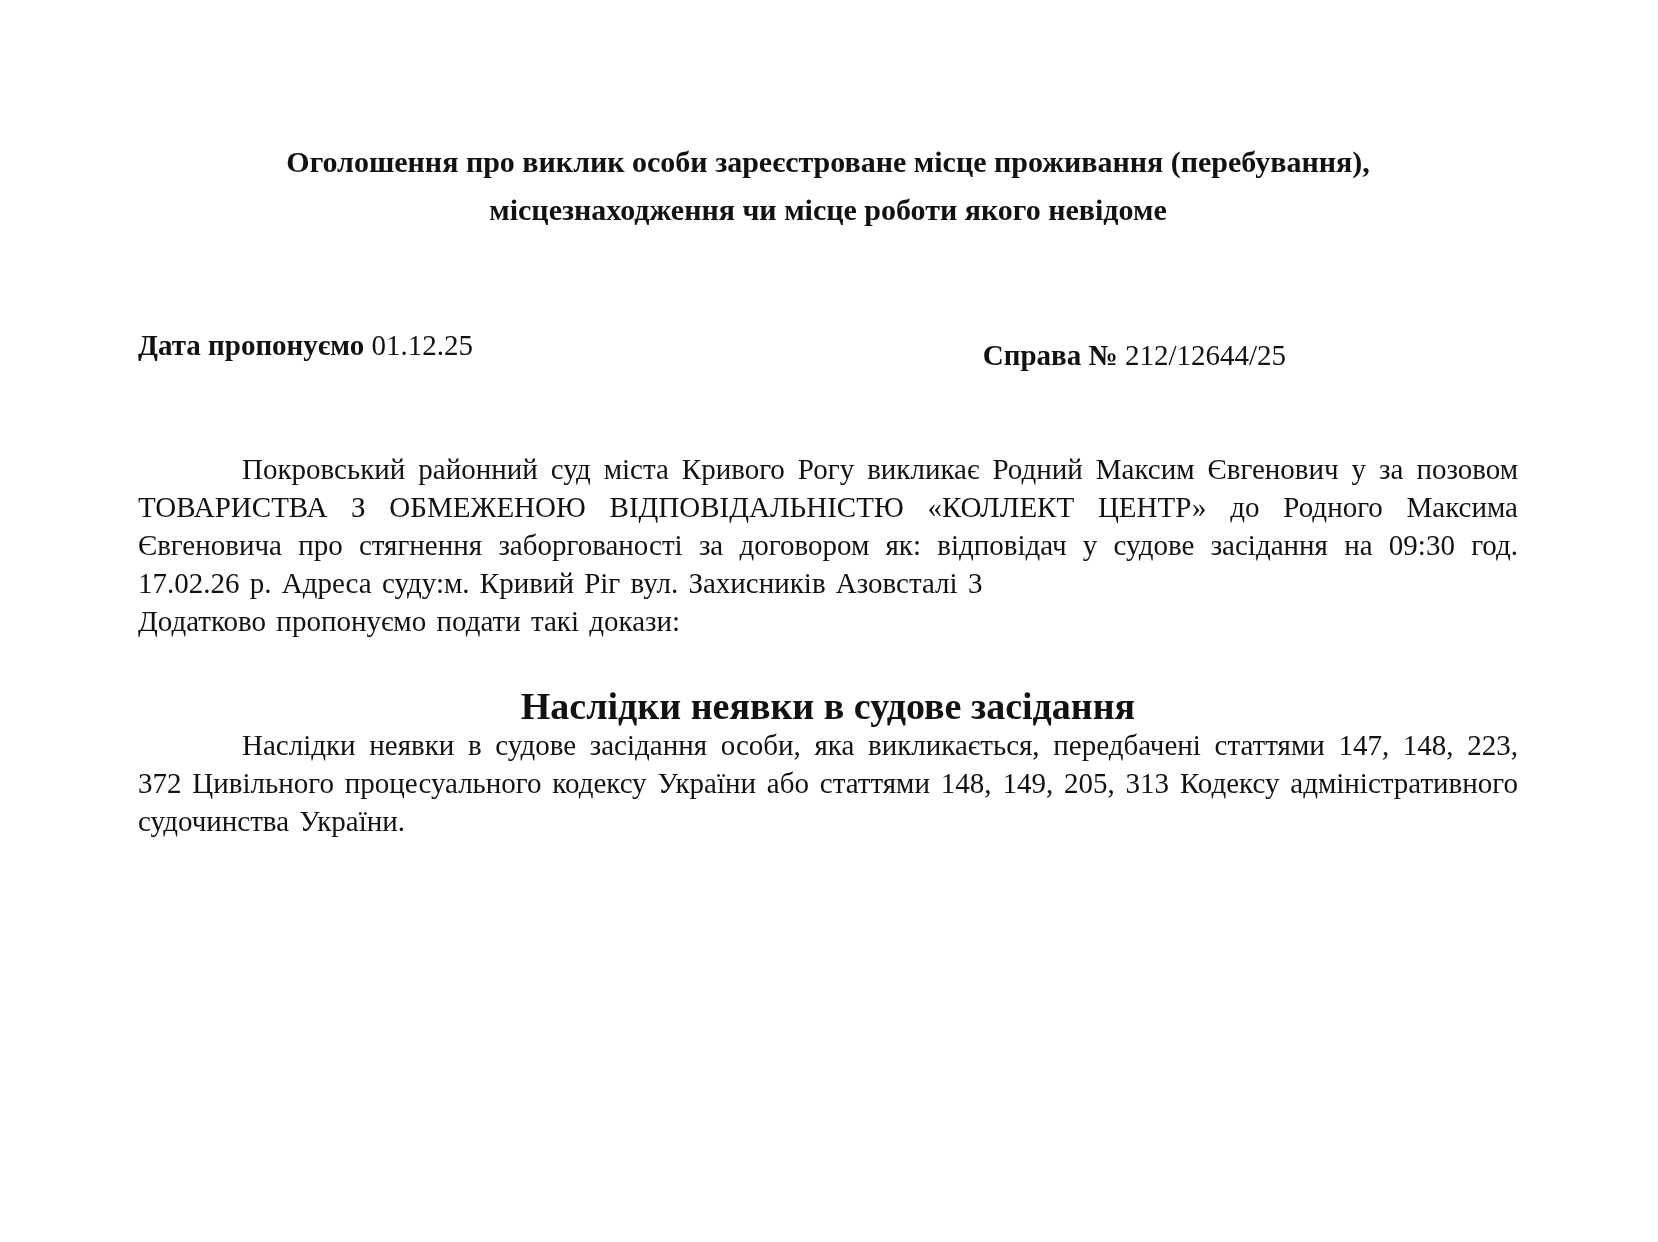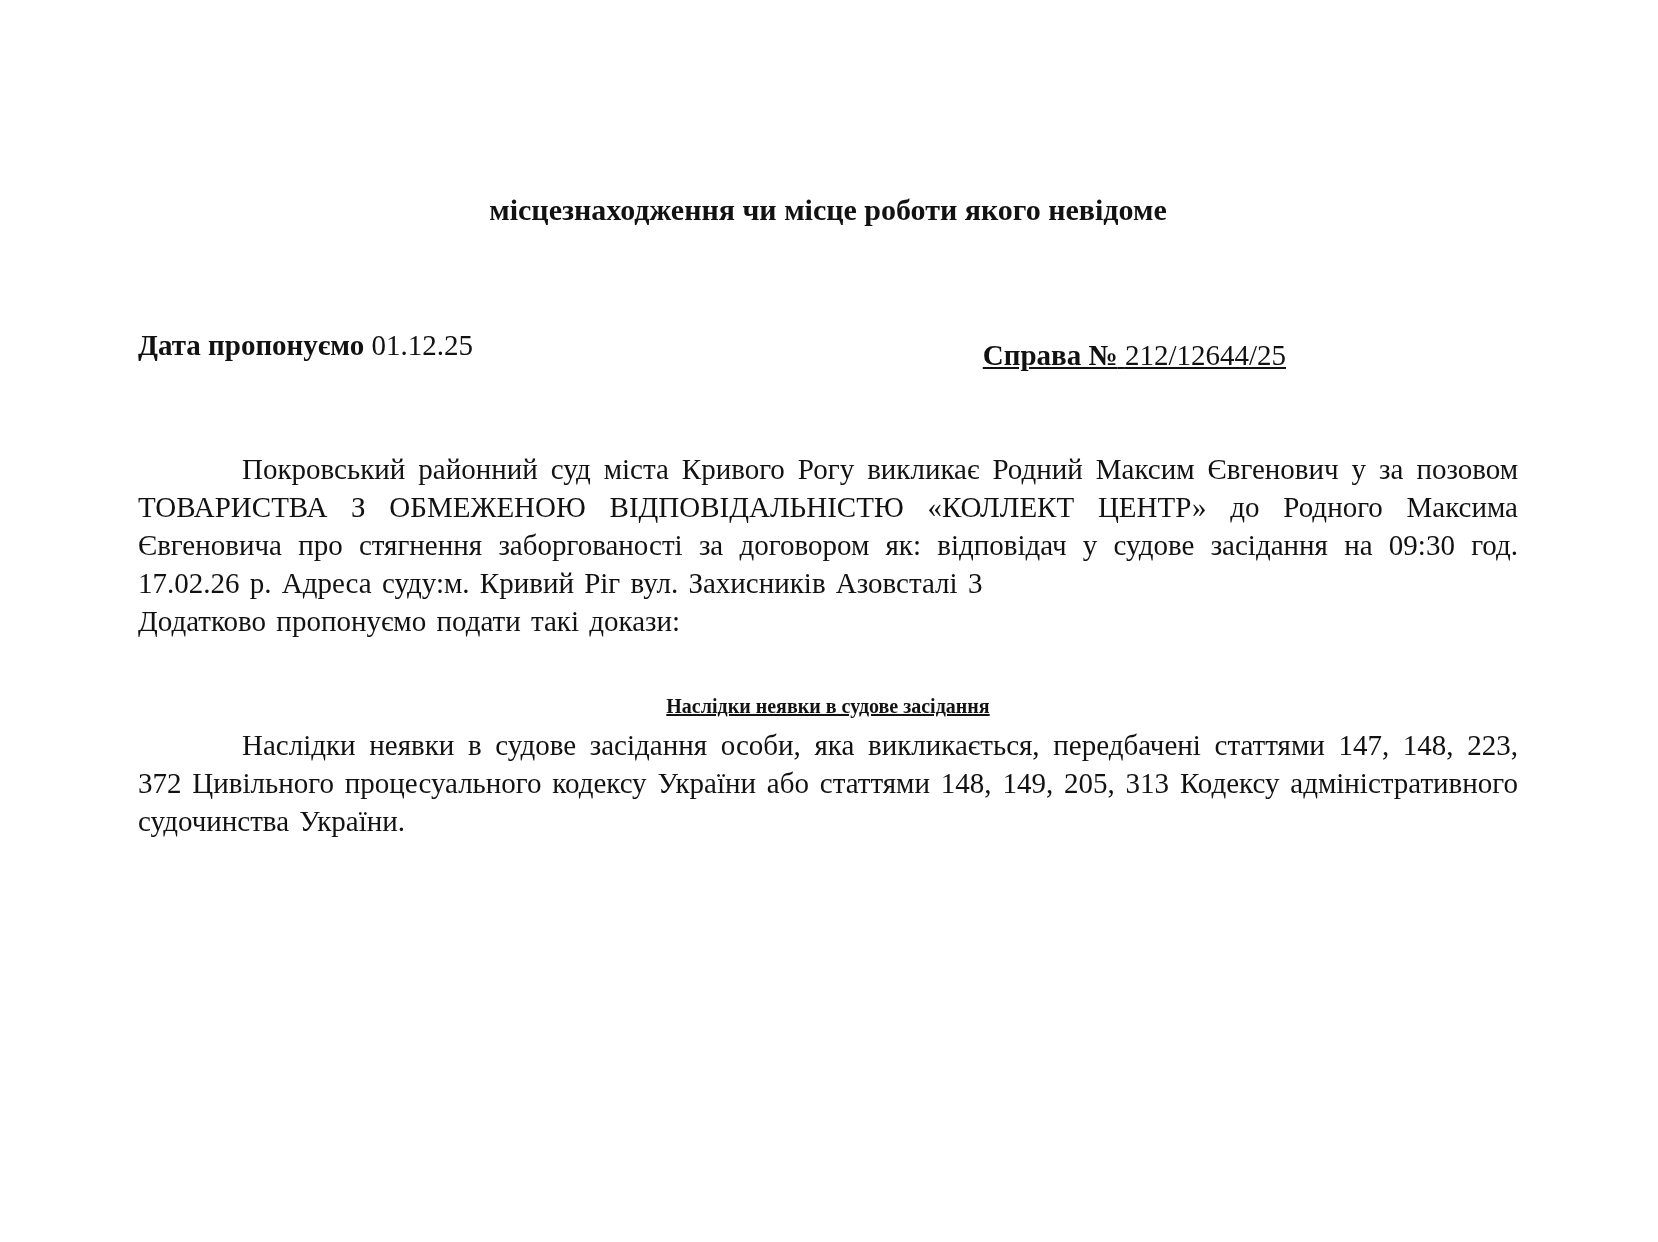--- a/index.html
+++ b/index.html
@@ -35,49 +35,47 @@
     margin-top: 92px;
   }
   .meta-date {
     white-space: nowrap;
   }
   .meta-case {
     margin-left: auto;
     margin-right: 232px;
     white-space: nowrap;
     padding-top: 10px;
-    text-decoration: underline;
   }
   .bold { font-weight: bold; }
   .body-par {
     margin: 0;
     text-align: justify;
     word-spacing: 3px;
   }
   .indent { text-indent: 104px; }
   .summons { margin-top: 76px; }
   .no-indent { text-align: left; }
   .section-heading {
     margin: 46px 0 0 0;
     text-align: center;
-    font-size: 20px;
+    font-size: 38px;
     font-weight: bold;
     line-height: 40px;
-    text-decoration: underline;
   }
   .consequences { }
   .obligation { margin-top: 0; }
 </style>
 </head>
 <body>
 
 <div class="page">
 
   <h1 class="title">
-    <br>
+    <span>Оголошення про виклик особи зареєстроване місце проживання (перебування),</span><br>
     <span>місцезнаходження чи місце роботи якого невідоме</span>
   </h1>
 
   <div class="meta-row">
     <div class="meta-date">
       <span class="bold">Дата пропонуємо</span>
       <span>01.12.25</span>
     </div>
     <div class="meta-case">
       <span class="bold">Справа №</span>

